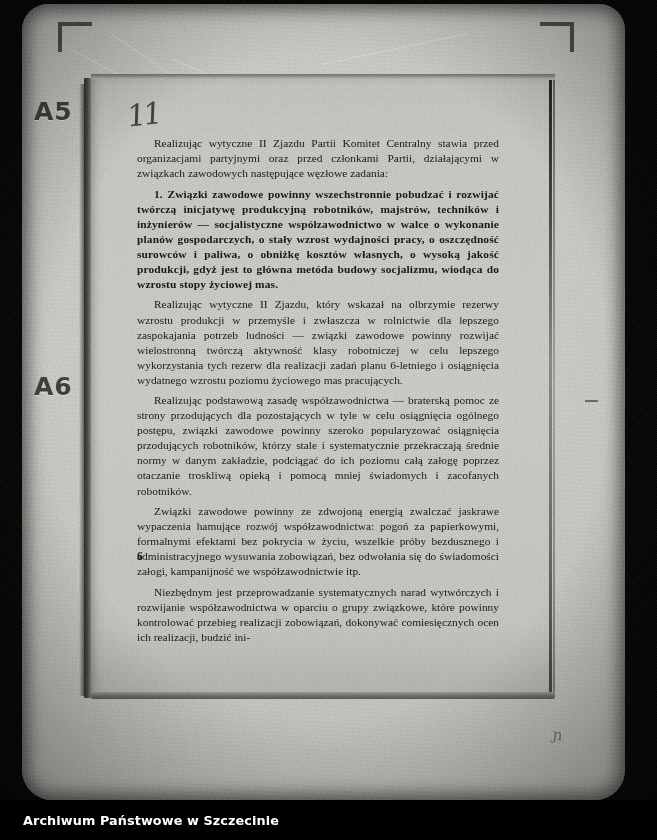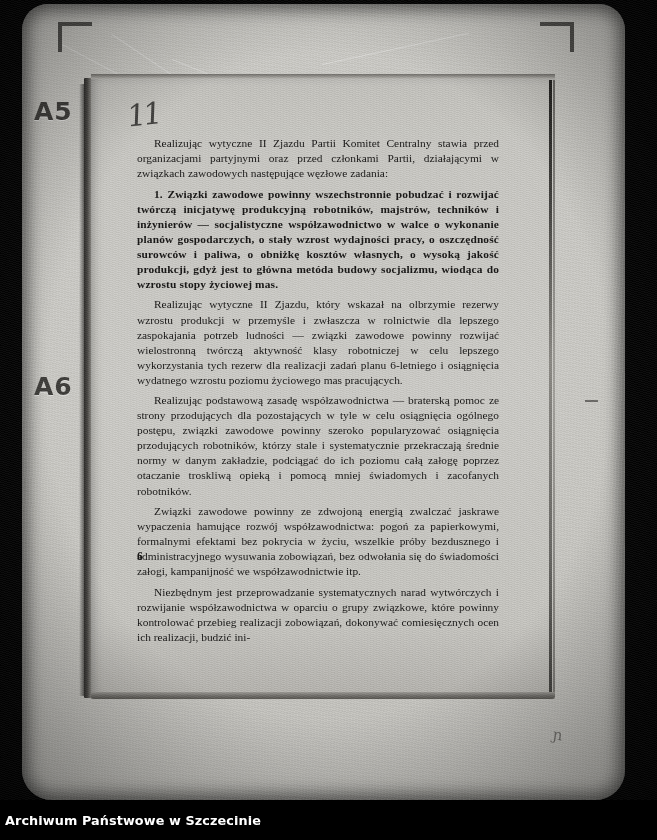--- a/index.html
+++ b/index.html
@@ -268,21 +268,21 @@
     height: 40px;
     background: #000;
     display: flex;
     align-items: center;
   }
   .caption-text {
     font-family: "DejaVu Sans", sans-serif;
     font-weight: 700;
     font-size: 12.8px;
     color: #ffffff;
-    padding-left: 5px;
+    padding-left: 23px;
     letter-spacing: 0.1px;
     white-space: nowrap;
   }
 </style>
 </head>
 <body>
 
 <div id="scan">
 
   <div class="backing">

